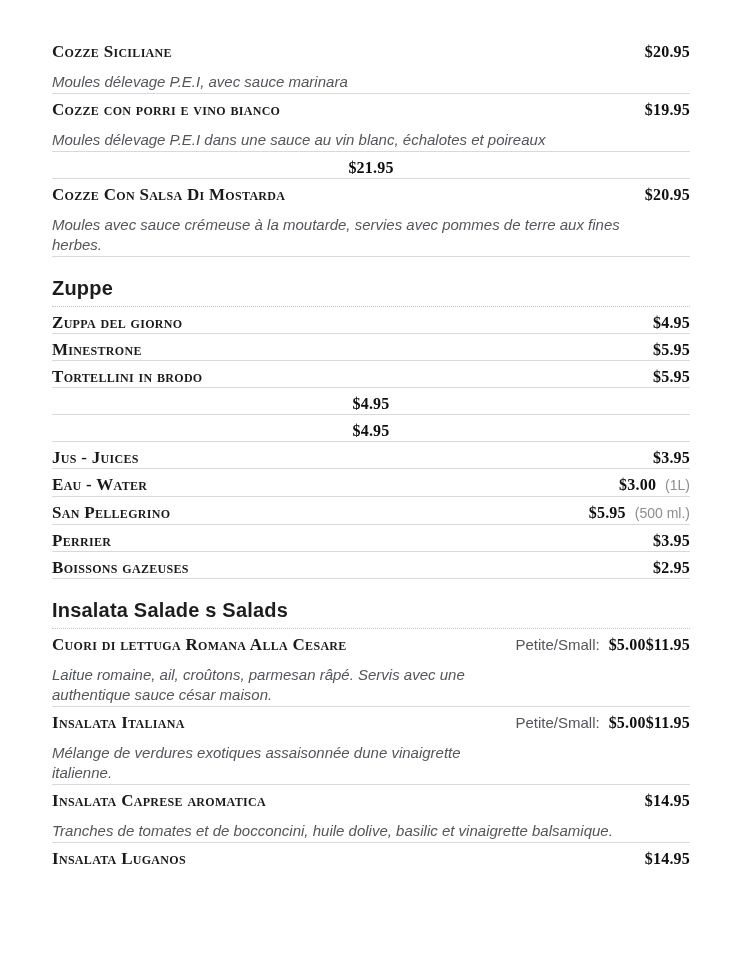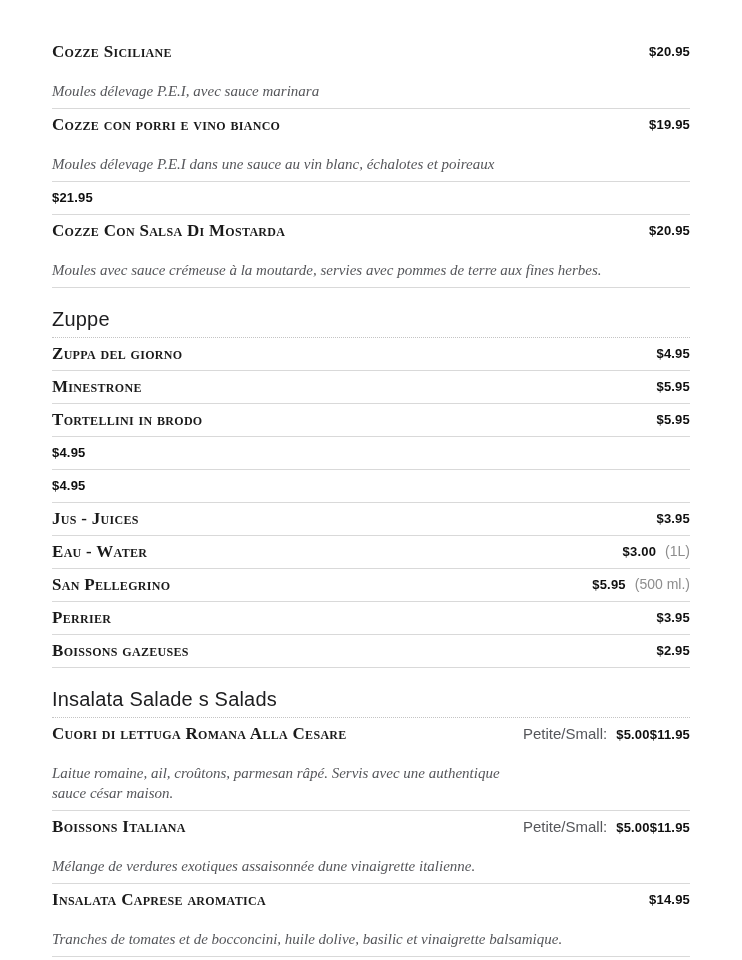--- a/index.html
+++ b/index.html
@@ -17,29 +17,29 @@
     background:#ffffff;
     font-family:"Liberation Sans", sans-serif;
     -webkit-font-smoothing:antialiased;
   }
   .menu{
     padding:36px 52px 0 52px;
   }
   .menu-section + .menu-section{margin-top:20px;}
   .section-header{
     margin:0;
-    font-size:20px;line-height:23px;font-weight:400;
+    font-size:20px;line-height:23px;font-weight:700;
     color:var(--c-header);
     letter-spacing:0.2px;
     padding-bottom:6px;
     border-bottom:1px dotted var(--c-dot);
   }
   .item{
-    display:flex;justify-content:space-between;align-items:flex-start;
-    padding:6px 0 7px 0;
+    display:flex;justify-content:center;align-items:flex-start;
+    padding:6px 0 1px 0;
     border-bottom:1px solid var(--c-sep);
   }
   .item.last{border-bottom:none;}
   .item-left{flex:1 1 auto;min-width:0;padding-right:18px;}
   .item-right{
     flex:0 0 auto;text-align:right;white-space:nowrap;
     display:flex;align-items:baseline;gap:9px;
   }
   .item-name{
     font-family:"Liberation Serif", serif;
@@ -47,28 +47,27 @@
     font-weight:700;
     font-size:17px;line-height:19px;
     letter-spacing:0.3px;
     color:var(--c-name);
     display:block;
   }
   .item-desc{
     font-style:italic;
     font-size:15px;line-height:20px;
     color:var(--c-desc);
-    margin-top:20px;
-    font-family:Liberation Serif, serif;
+    margin-top:11px;
   }
   .has-sizes .item-desc{max-width:505px;}
   .item-price{
-    font-family:Liberation Sans, sans-serif;
+    font-family:Liberation Serif, serif;
     font-weight:700;
-    font-size:13px;line-height:19px;
+    font-size:16px;line-height:19px;
     color:var(--c-price);
     letter-spacing:0.2px;
   }
   .size-note{
     font-size:14px;line-height:19px;
     color:var(--c-muted);
     font-weight:400;
   }
   .price-label{
     font-size:15px;line-height:19px;
@@ -206,21 +205,21 @@
         <div class="item-right">
           <span class="price-label">Petite/Small:</span>
           <div class="price-stack">
             <span class="item-price">$5.00</span>
             <span class="item-price">$11.95</span>
           </div>
         </div>
       </div>
       <div class="item has-desc has-sizes">
         <div class="item-left">
-          <span class="item-name">Boissons Italiana</span>
+          <span class="item-name">Insalata Italiana</span>
           <div class="item-desc">Mélange de verdures exotiques assaisonnée dune vinaigrette italienne.</div>
         </div>
         <div class="item-right">
           <span class="price-label">Petite/Small:</span>
           <div class="price-stack">
             <span class="item-price">$5.00</span>
             <span class="item-price">$11.95</span>
           </div>
         </div>
       </div>

